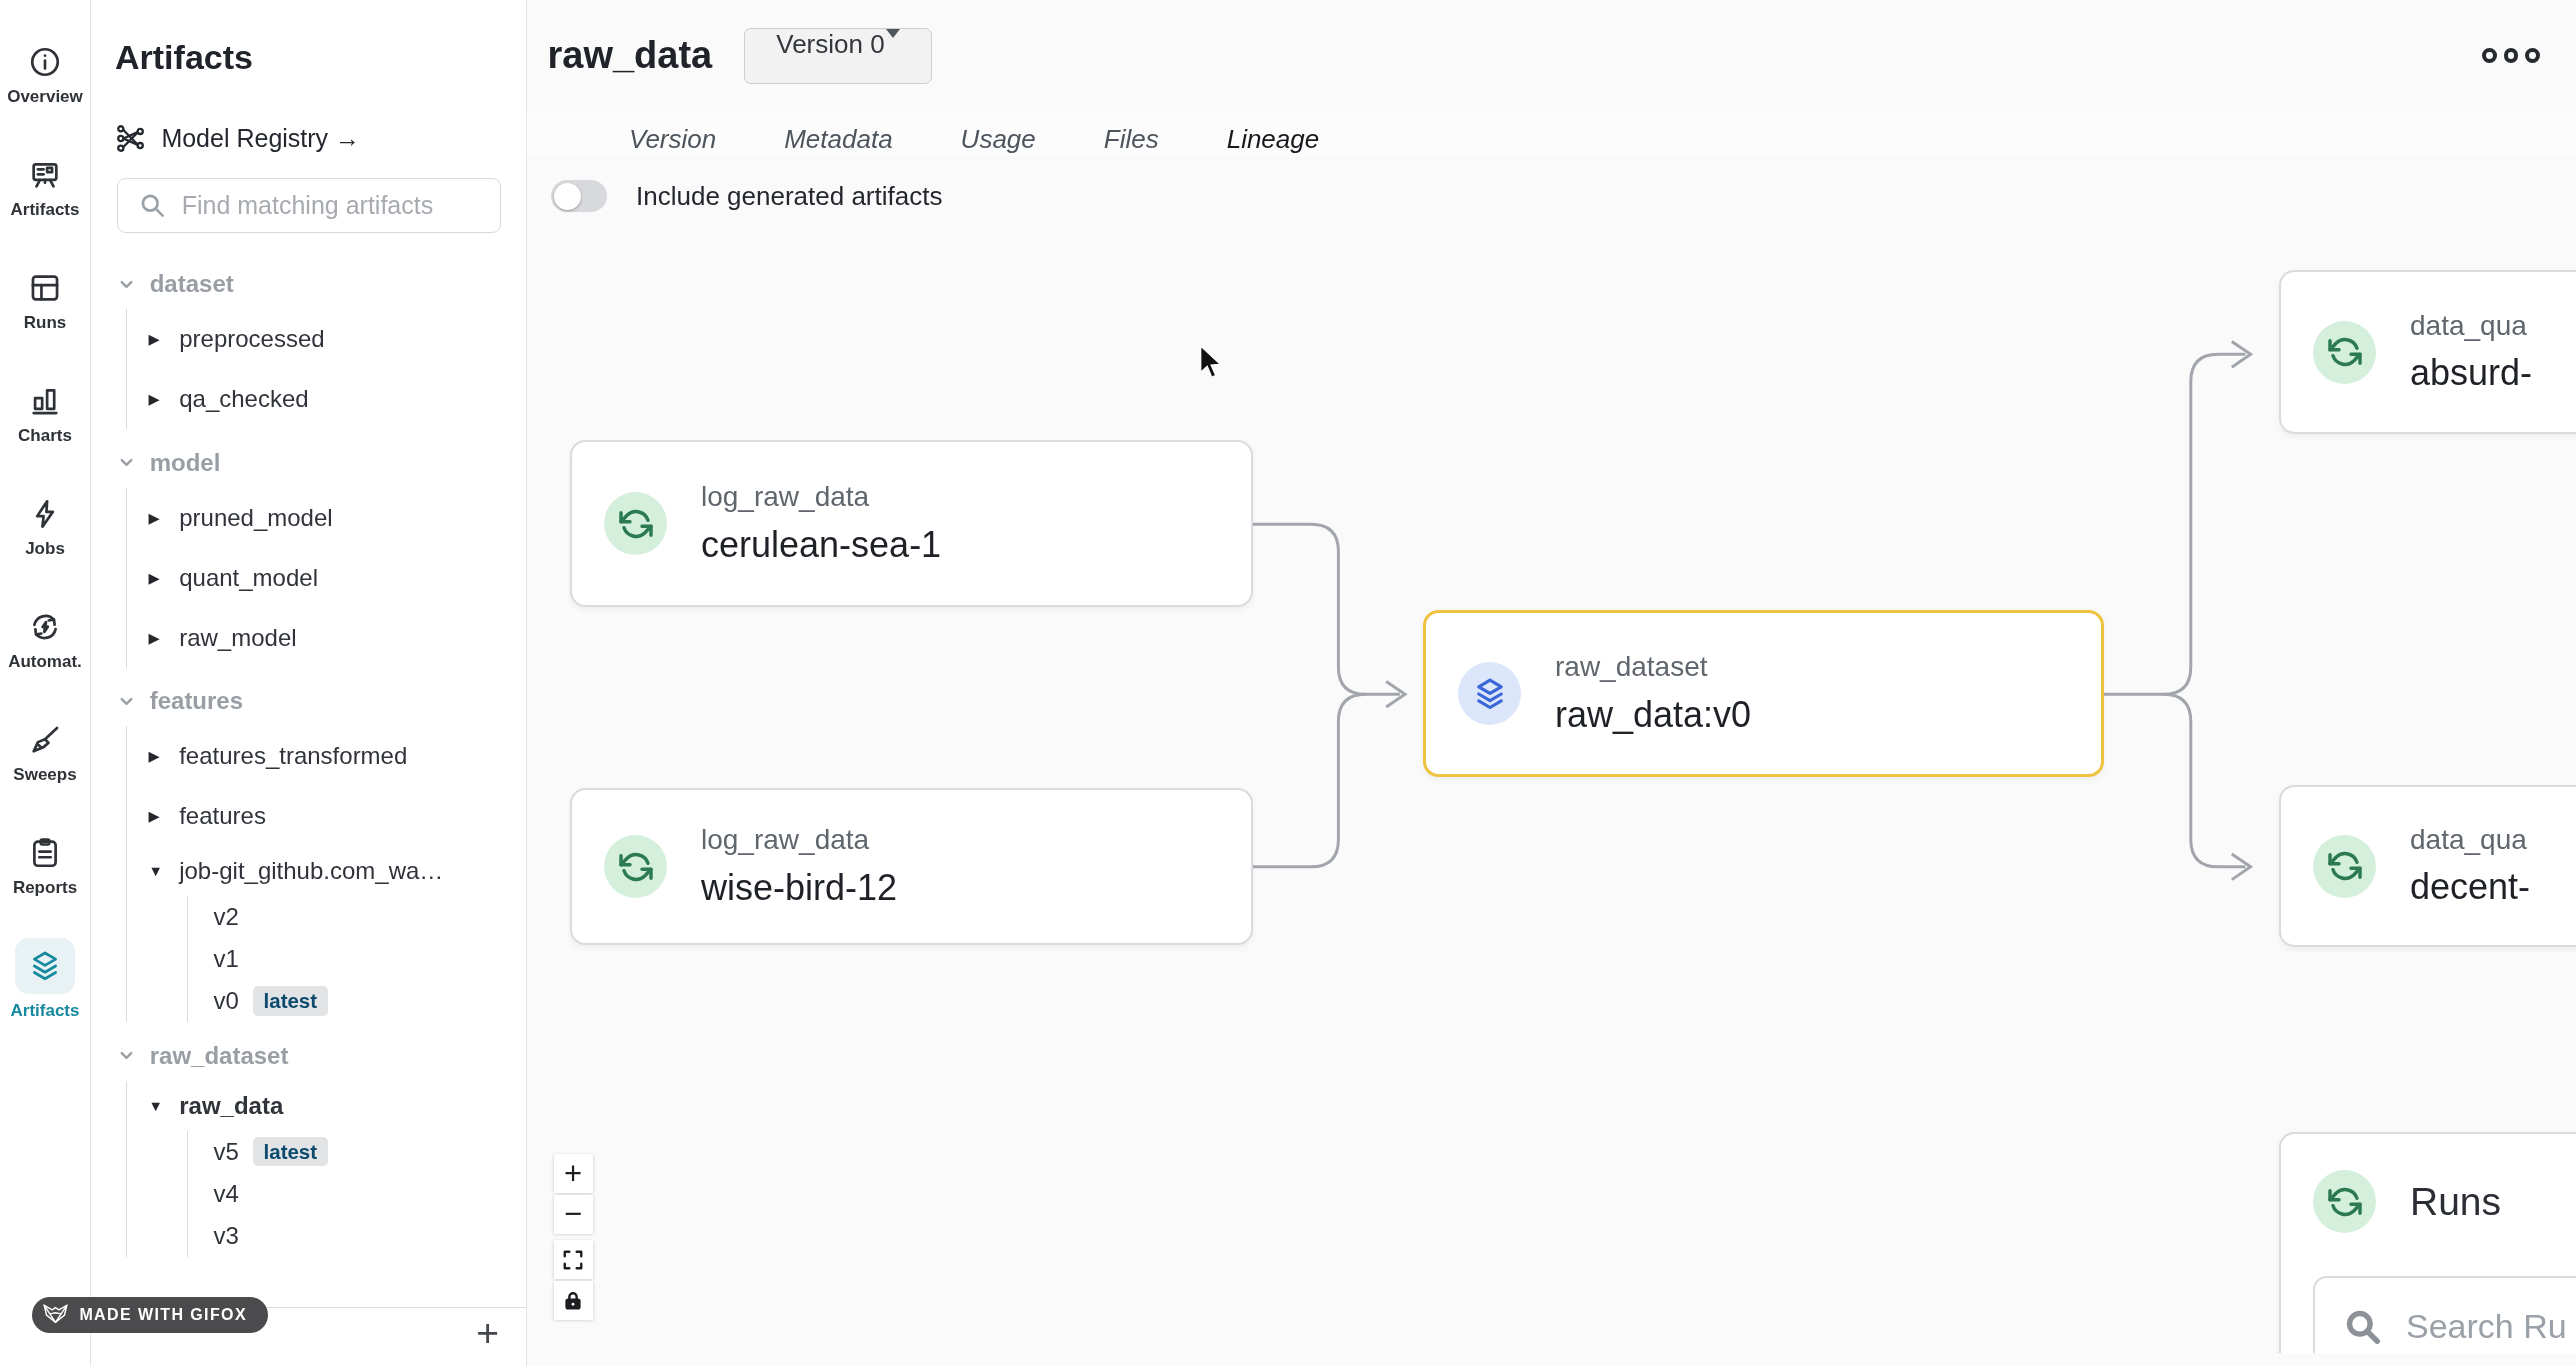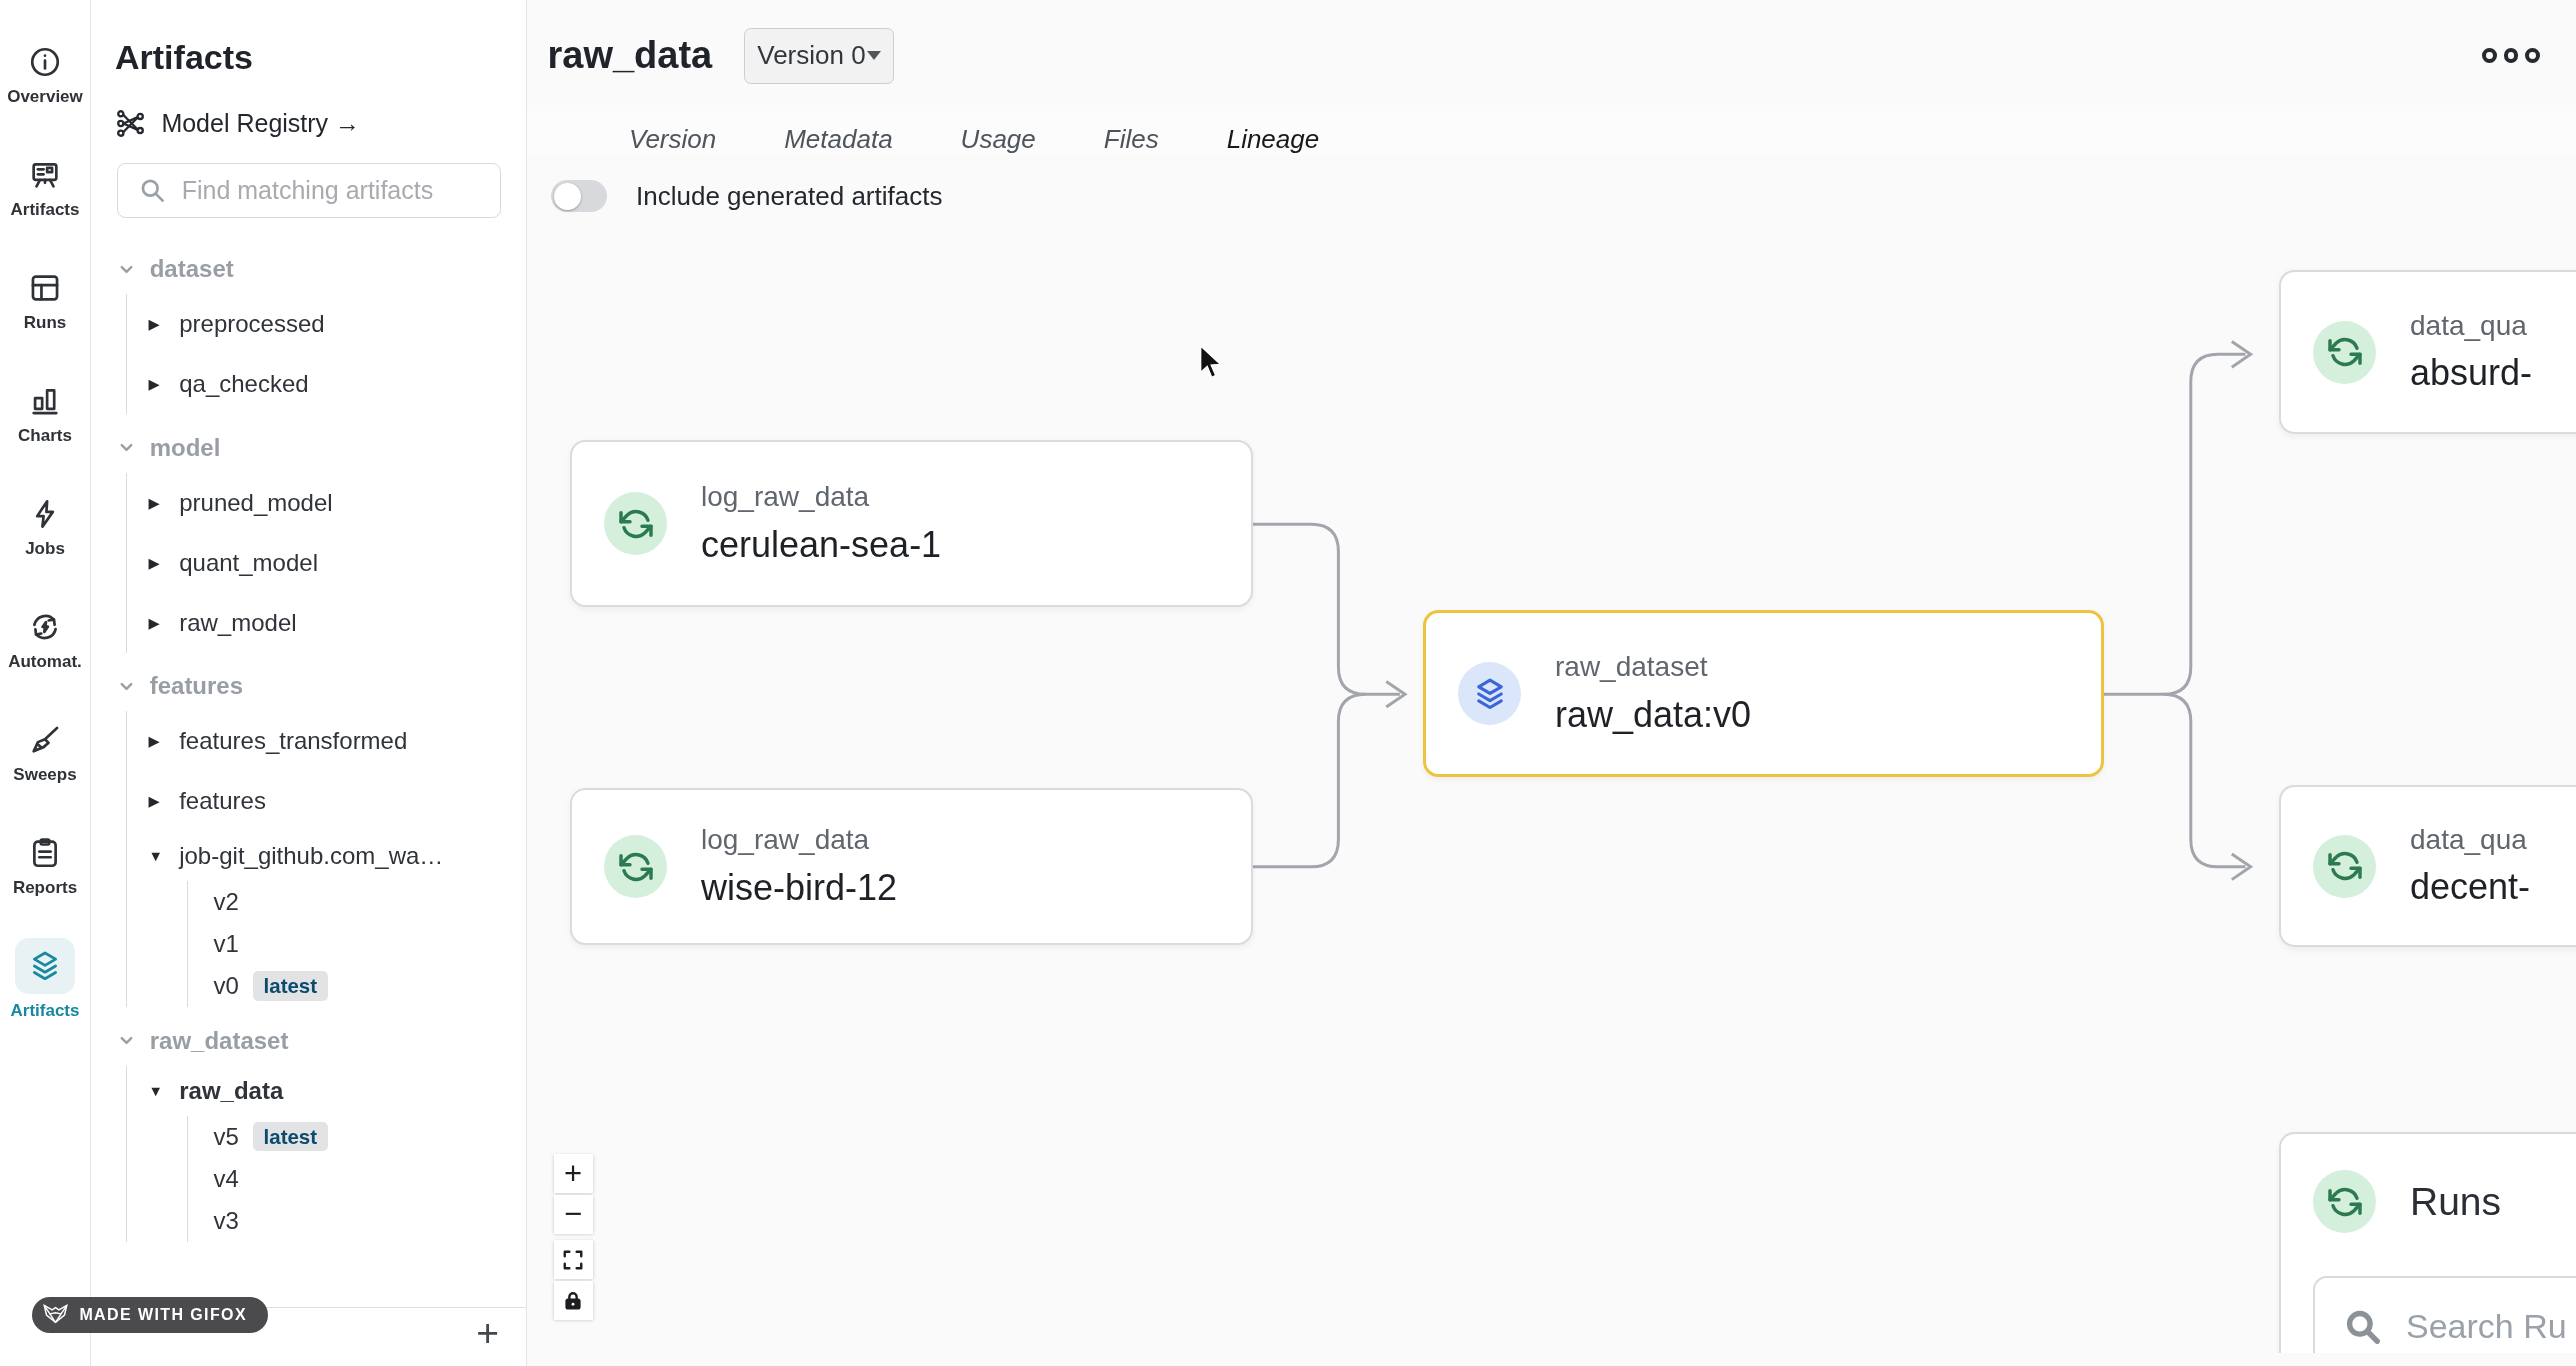--- a/index.html
+++ b/index.html
@@ -15,21 +15,21 @@
   .rail-item .ric{width:36px;height:36px;display:flex;align-items:center;justify-content:center;}
   .rail-item .ric svg{width:34px;height:34px;stroke:#2f3338;fill:none;stroke-width:1.9;stroke-linecap:round;stroke-linejoin:round;}
   .rail-item .rlabel{font-size:17px;font-weight:bold;color:#2f3338;white-space:nowrap;}
   .rail-item.active .ric{background:#e8f2f5;border-radius:13.7px;width:60px;height:56px;}
   .rail-item.active .ric svg{stroke:#17899f;}
   .rail-item.active .rlabel{color:#17899f;}
   
   .sidebar{position:absolute;left:91px;top:0;width:436px;height:1367px;background:#fff;
            border-right:1.7px solid #e4e5e7;box-sizing:border-box;}
   .sb-title{margin:38px 0 0 24px;font-size:34px;font-weight:bold;color:#20242a;}
-  .sb-registry{margin:31px 0 0 24px;display:flex;align-items:center;gap:15.4px;font-size:25px;color:#24282e;cursor:pointer;}
+  .sb-registry{margin:46px 0 0 24px;display:flex;align-items:center;gap:15.4px;font-size:25px;color:#24282e;cursor:pointer;}
   .sb-registry svg{width:31px;height:31px;stroke:#24282e;fill:none;stroke-width:1.8;}
   .sb-search{margin:24px 0 0 26px;width:384px;height:55px;border:1.7px solid #d6d8da;border-radius:8.5px;
              display:flex;align-items:center;gap:13.7px;padding:0 21px;box-sizing:border-box;background:#fff;}
   .sb-search svg{width:27px;height:27px;stroke:#9ba1a8;fill:none;stroke-width:2.4;stroke-linecap:round;flex:none;}
   .sb-search input{border:none;outline:none;flex:1;font-size:25px;font-family:inherit;color:#2e3237;background:transparent;min-width:0;}
   .sb-search input::placeholder{color:#a7abb0;}
   .tree{margin:26px 0 0 26px;font-size:24px;}
   .sec{height:50px;margin-top:8.5px;display:flex;align-items:center;gap:13.7px;color:#999ea5;font-weight:bold;cursor:pointer;}
   .sec svg{width:19px;height:19px;stroke:#999ea5;fill:none;stroke-width:3;stroke-linecap:round;stroke-linejoin:round;}
   .children{border-left:1.7px solid #dadbdd;margin-left:8.5px;padding-left:22px;}
@@ -44,22 +44,22 @@
   .sb-add{position:absolute;right:15.4px;top:1310px;width:46px;height:46px;display:flex;align-items:center;justify-content:center;
           font-size:39px;font-weight:300;color:#44474c;cursor:pointer;}
   
   .gifox{position:absolute;left:32px;top:1297px;height:36px;background:#4b4b4d;border-radius:19px;z-index:50;
          display:flex;align-items:center;gap:10.2px;padding:0 20.5px 0 10.2px;color:#fff;font-size:16px;font-weight:bold;letter-spacing:1.4px;}
   .gifox svg{width:27px;height:24px;stroke:#fff;fill:none;stroke-width:1.3;}
   
   .main{position:absolute;left:527px;top:0;width:2049px;height:1367px;background:#fafafa;}
   .hdr{height:111px;display:flex;align-items:center;padding-left:20.5px;gap:32px;background:#fafafa;position:relative;}
   .hdr-title{font-size:38px;font-weight:bold;color:#202329;}
-  .ver-btn{height:56px;background:#f2f2f3;border:1.7px solid #cdced1;border-radius:6.8px;display:flex;align-items:center;
-           gap:1px;padding:0 12px;font-size:26px;color:#33373c;cursor:pointer;}
+  .ver-btn{height:56px;background:#f2f2f3;border:1.7px solid #cdced1;border-radius:6.8px;display:flex;
+           gap:1px;padding:0 31px;font-size:26px;color:#33373c;cursor:pointer;}
   .caret{width:0;height:0;border-left:7.7px solid transparent;border-right:7.7px solid transparent;border-top:9.4px solid #51565c;}
   .more{position:absolute;right:36px;top:48px;display:flex;gap:6.8px;cursor:pointer;}
   .more i{width:6.8px;height:6.8px;border:4.3px solid #26292e;border-radius:50%;display:block;}
   
   .tabs{height:57px;background:#fcfcfd;border-bottom:1.7px solid #e3e4e6;display:flex;align-items:center;padding-left:68px;}
   .tab{padding:0 34px;font-size:26px;color:#4d545c;height:56px;display:flex;align-items:center;position:relative;cursor:pointer;font-style:italic;}
   .tab.active{color:#17191d;}
   .tab.active::after{content:"";position:absolute;left:27px;right:27px;bottom:0;height:6px;background:#4b7cc1;}
   
   .graph{position:absolute;left:0;top:156px;width:2049px;height:1197px;background:#fafafa;overflow:hidden;}

